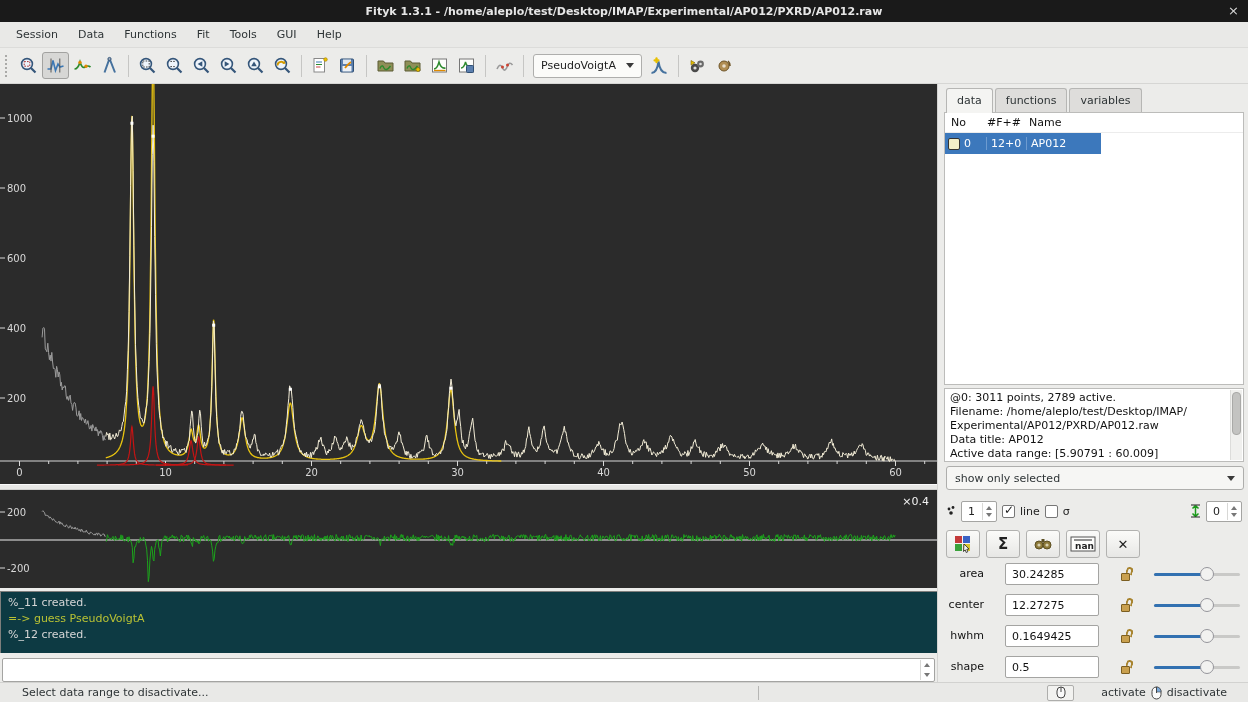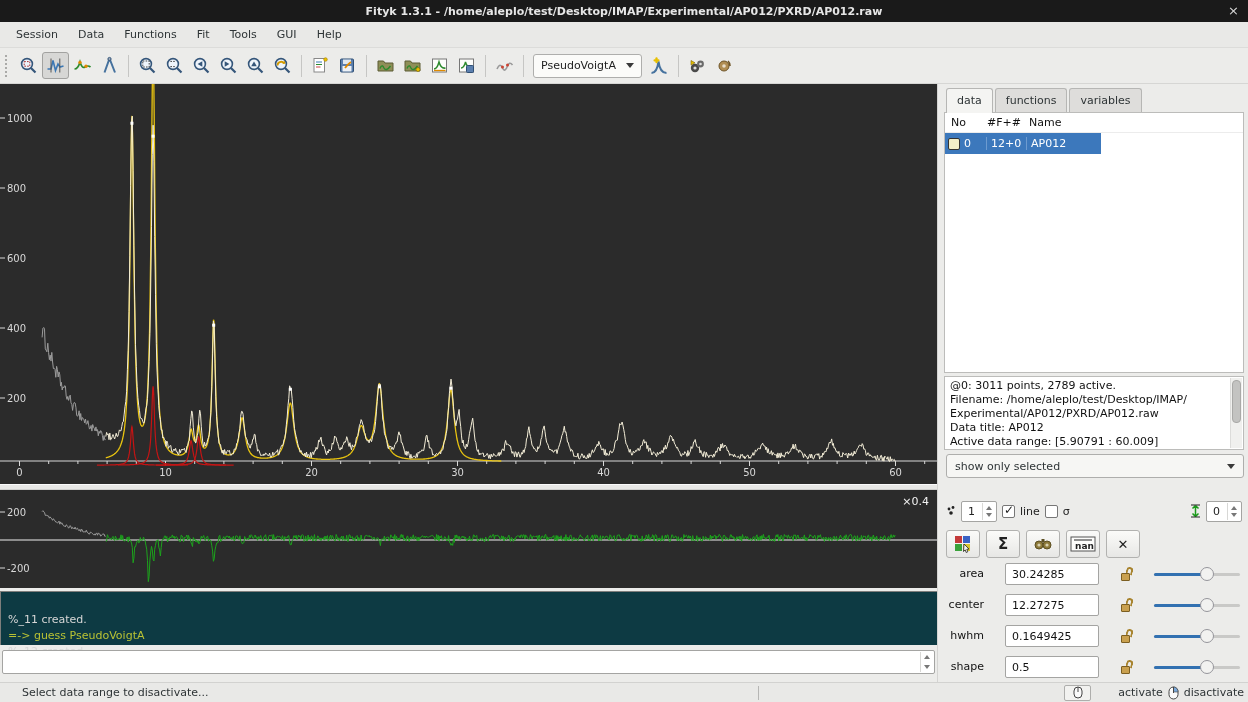--- a/index.html
+++ b/index.html
@@ -13,21 +13,21 @@
   .handle{width:5px;height:22px;border-left:2px dotted #aaaaa8;margin:0 5px 0 2px}
   .tbtn{width:27px;height:27px;display:flex;align-items:center;justify-content:center;border:1px solid transparent;border-radius:3px}
   .tbtn.pressed{background:#d7d7d5;border:1px solid #a2a2a0}
   .tsep{width:1px;height:22px;background:#c6c6c4;margin:0 5px}
   .fncombo{height:24px;min-width:102px;background:#fbfbf9;border:1px solid #aeaeac;border-radius:3px;display:flex;align-items:center;padding:0 7px;gap:10px;margin:0 4px}
   .darr{width:0;height:0;border-left:4px solid transparent;border-right:4px solid transparent;border-top:5px solid #3a3a3a}
   .content{display:flex;height:598px}
   .leftcol{width:937px;display:flex;flex-direction:column}
   svg{display:block}
   .sash{height:6px;background:#e7e7e5;border-top:1px solid #fafafa;border-bottom:1px solid #cfcfcd}
-  .console{height:54px;margin-top:3px;background:#0d3a43;border-top:1px solid #7e7e7c;border-left:1px solid #7e7e7c;padding:20px 7px;line-height:16px}
+  .console{height:62px;margin-top:3px;background:#0d3a43;border-top:1px solid #7e7e7c;border-left:1px solid #7e7e7c;padding:3px 7px;line-height:16px}
   .console .output{color:#d6d6d6}
   .console .command{color:#b9c234}
   .cmdrow{margin:5px 2px 0 2px;height:24px;display:flex}
   .cmdinput{flex:1;background:#fff;border:1px solid #a4a4a2;border-radius:2px;position:relative}
   .spincol{position:absolute;right:1px;top:1px;bottom:1px;width:13px;display:flex;flex-direction:column;justify-content:space-between;align-items:center;padding:3px 0;border-left:1px solid #d8d8d6}
   .up{width:0;height:0;border-left:3.5px solid transparent;border-right:3.5px solid transparent;border-bottom:4px solid #777}
   .down{width:0;height:0;border-left:3.5px solid transparent;border-right:3.5px solid transparent;border-top:4px solid #777}
   .vsash{width:7px;background:#ececea;border-left:1px solid #d4d4d2}
   .sidebar{width:304px;display:flex;flex-direction:column;padding:4px 4px 0 0}
   .tabs{display:flex;height:24px;padding-left:2px;gap:2px;position:relative;z-index:2}
@@ -37,21 +37,21 @@
   .thead{display:flex;height:20px;align-items:center;border-bottom:1px solid #ececec;color:#111}
   .thead .c1{width:42px;padding-left:6px}.thead .c2{width:40px}.thead .c3{flex:1;padding-left:2px}
   .trow{display:flex;height:21px;align-items:center;width:156px;background:#3c78bc;color:#fff}
   .trow .c1{width:42px;display:flex;align-items:center;gap:4px;padding-left:3px;border-right:1px solid #6d9bd0}
   .trow .c2{width:40px;padding-left:4px;border-right:1px solid #6d9bd0}
   .trow .c3{flex:1;padding-left:4px}
   .rowchk{width:12px;height:12px;background:#f2eec8;border:1px solid #333;border-radius:2px}
   .infobox{height:74px;background:#fff;border:1px solid #bcbcba;margin-top:3px;position:relative;padding:2px 16px 0 5px;line-height:14px;overflow:hidden;color:#111}
   .vscroll{position:absolute;right:1px;top:1px;bottom:1px;width:12px;background:#f0f0ee;border-left:1px solid #dcdcda}
   .vthumb{position:absolute;left:1px;right:1px;top:2px;height:62%;background:#c3c3c1;border:1px solid #a9a9a7;border-radius:4px}
-  .showcombo{margin:4px 0 16px 2px;height:24px;background:#f6f6f4;border:1px solid #aeaeac;border-radius:3px;display:flex;align-items:center;justify-content:space-between;padding:0 8px;color:#2e3436}
+  .showcombo{margin:4px 0 4px 2px;height:24px;background:#f6f6f4;border:1px solid #aeaeac;border-radius:3px;display:flex;align-items:center;justify-content:space-between;padding:0 8px;color:#2e3436}
   .ctrlrow{height:26px;margin-top:4px;display:flex;align-items:center;gap:5px;padding:0 2px}
   .spinbox{width:36px;height:21px;background:#fff;border:1px solid #a4a4a2;border-radius:2px;position:relative;padding:3px 14px 0 6px}
   .chk{width:13px;height:13px;background:#fff;border:1px solid #777;border-radius:2px;position:relative}
   .chk.checked:after{content:"✓";position:absolute;left:1px;top:-3px;font-size:12px;font-weight:bold;color:#1a1a1a}
   .btnrow{margin-top:6px;display:flex;gap:6px;padding-left:2px}
   .sbtn{min-width:34px;height:28px;border:1px solid #b2b2b0;border-radius:3px;background:linear-gradient(#fbfbf9,#e7e7e5);display:flex;align-items:center;justify-content:center;font-weight:bold}
   .funchdr{text-align:center;margin-top:9px;height:16px;color:#111}
   .prow{display:flex;align-items:center;height:31px;gap:21px;padding-left:2px}
   .plabel{width:38px;text-align:right;color:#111}
   .pfield{width:94px;height:22px;background:#fff;border:1px solid #a4a4a2;border-radius:2px;padding:4px 6px;color:#111}
@@ -59,21 +59,21 @@
   .lockbody{position:absolute;left:1px;bottom:0;width:9px;height:8px;background:#c9a04e;border:1px solid #7c5f22;border-radius:1px}
   .lockarc{position:absolute;right:0;top:0;width:7px;height:8px;border:2px solid #a8842f;border-bottom:none;border-radius:4px 4px 0 0;transform:rotate(14deg)}
   .slider{flex:1;position:relative;height:14px;margin-right:4px}
   .strack{position:absolute;left:0;right:0;top:6px;height:3px;background:#c9c9c7;border-radius:2px}
   .sfill{position:absolute;left:0;width:62%;top:6px;height:3px;background:#3271b1;border-radius:2px}
   .sknob{position:absolute;left:62%;top:0;width:14px;height:14px;margin-left:-7px;background:#f2f2f0;border:1px solid #95959b;border-radius:50%}
   .statusbar{height:20px;background:#e9e9e7;border-top:1px solid #d2d2d0;display:flex;align-items:center;color:#2e3436}
   .sbleft{width:758px;padding-left:22px}
   .sbdiv{width:1px;height:14px;background:#b6b6b4}
   .sbmid{width:178px}
-  .sbright{flex:1;display:flex;align-items:center;justify-content:flex-end;gap:5px;padding-right:4px}
+  .sbright{flex:1;display:flex;align-items:center;justify-content:flex-end;gap:5px;padding-right:21px}
   .mbtn{width:27px;height:16px;border:1px solid #aeaeac;border-radius:2px;background:#f2f2f0;display:flex;align-items:center;justify-content:center;margin-right:22px}
 </style>
 </head>
 <body>
 
 <div class="titlebar">
   <span>Fityk 1.3.1 - /home/aleplo/test/Desktop/IMAP/Experimental/AP012/PXRD/AP012.raw</span>
   <span class="close">×</span>
 </div>
 

